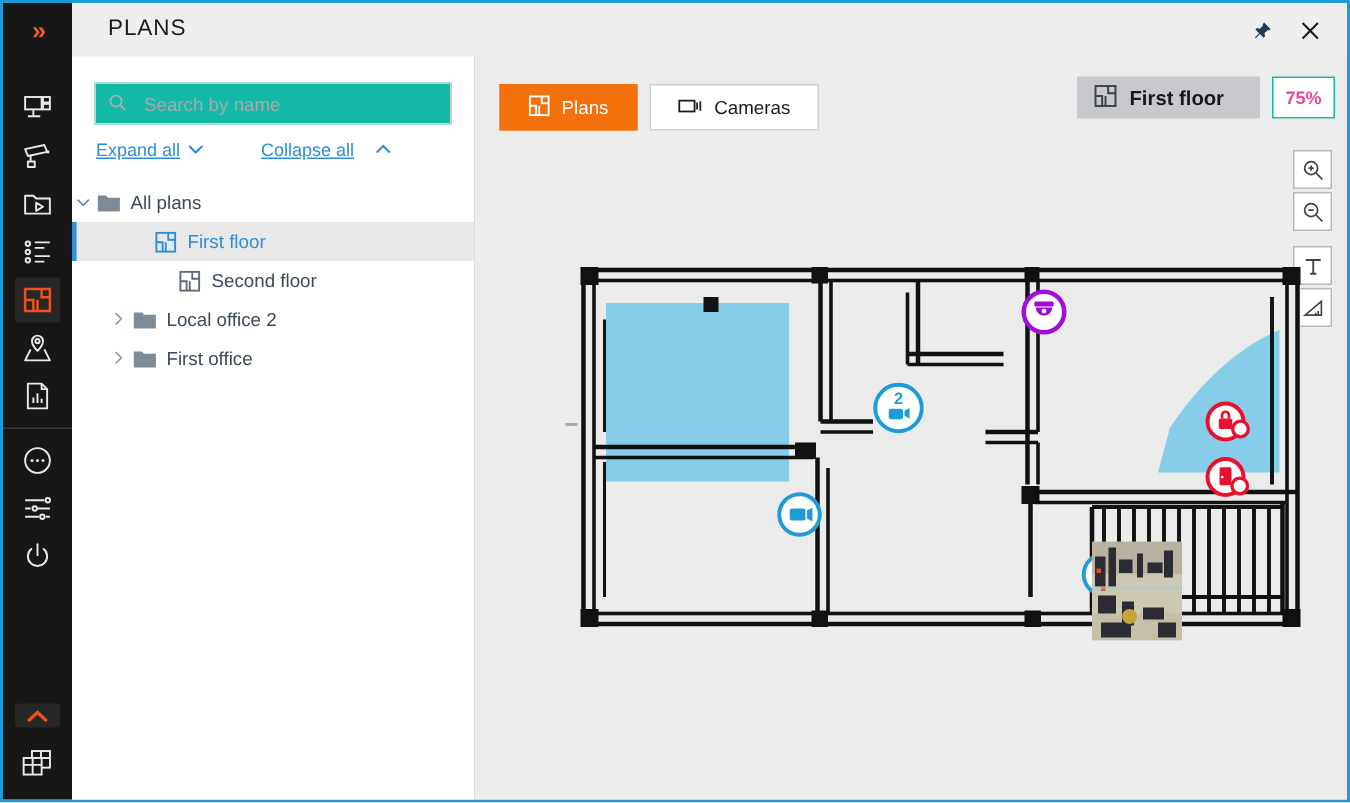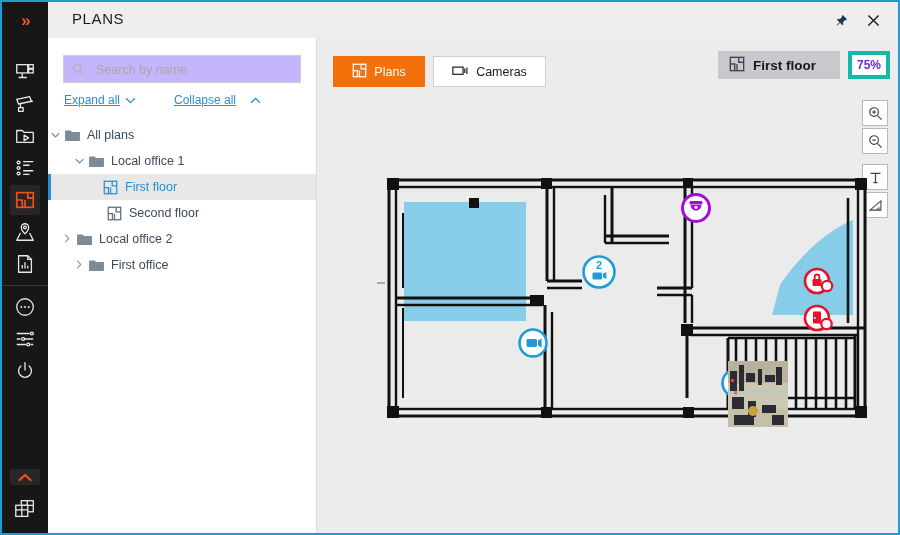--- a/index.html
+++ b/index.html
@@ -36,21 +36,21 @@
                 letter-spacing:.6px;font-weight:400;}
   .hdr-btn{position:absolute;top:7px;width:22px;height:22px;display:flex;
            align-items:center;justify-content:center;cursor:pointer;color:#1d3b55;}
   .hdr-pin{right:46px;}
   .hdr-close{right:14px;font-size:16px;color:#1c1c1c;}
 
   
   .panel{position:absolute;left:46px;top:36px;width:268px;height:495px;background:#fff;
          border-right:1px solid #dcdcdc;}
   .search-wrap{position:absolute;left:15px;top:17px;width:238px;height:28px;
-               border:1px solid #cfcfcf;background:#c4b5fd;box-sizing:border-box;}
+               border:1px solid #cfcfcf;background:#14b8a6;box-sizing:border-box;}
   .search-ico{position:absolute;left:8px;top:6px;color:#b0b0b0;}
   .search-input{position:absolute;left:30px;top:0;width:200px;height:26px;border:0;outline:0;
                 font-family:"Liberation Sans",sans-serif;font-size:12.5px;color:#333;background:transparent;}
   .search-input::placeholder{color:#a8a8a8;}
   .links{position:absolute;left:15px;top:55px;width:238px;height:18px;}
   .lnk{position:absolute;font-size:12px;color:#2a8fd4;text-decoration:underline;cursor:pointer;}
   .lnk-expand{left:1px;top:0;}
   .lnk-collapse{left:111px;top:0;}
   .lnk-ar{position:absolute;color:#2a8fd4;font-size:11px;}
   .ar-e{left:62px;top:1px;}
@@ -72,22 +72,22 @@
           align-items:center;justify-content:center;gap:7px;font-size:12.5px;cursor:pointer;
           background:#fff;border:1px solid #cfcfcf;color:#1c1c1c;}
   .tb-plans{left:16px;width:92px;background:#f4700a;border-color:#f4700a;color:#fff;}
   .tb-cams{left:116px;width:113px;}
   .tb-alarms{left:222px;width:93px;}
 
   .floor-chip{position:absolute;right:58px;top:13px;height:28px;width:122px;background:#c8c8cd;
               display:flex;align-items:center;gap:8px;padding-left:11px;box-sizing:border-box;
               font-size:13.5px;font-weight:bold;color:#15181c;cursor:pointer;}
   .zoom-chip{position:absolute;right:8px;top:13px;width:42px;height:28px;background:#fff;
-             border:4px solid #14b8a6;box-sizing:border-box;display:flex;align-items:center;
-             justify-content:center;font-size:12px;font-weight:bold;color:#6d28d9;cursor:pointer;}
+             border:1px solid #14b8a6;box-sizing:border-box;display:flex;align-items:center;
+             justify-content:center;font-size:12px;font-weight:bold;color:#ec4899;cursor:pointer;}
 
   .tool-btn{position:absolute;right:10px;width:26px;height:26px;background:#fff;border:1px solid #b9b9b9;
             box-sizing:border-box;display:flex;align-items:center;justify-content:center;cursor:pointer;}
   .t-zin{top:62px;} .t-zout{top:90px;} .t-text{top:126px;} .t-meas{top:154px;}
 
   .plan-stage{position:absolute;left:0;top:0;width:581px;height:495px;}
   .thumb{position:absolute;left:411px;top:323px;width:60px;height:66px;overflow:hidden;}
 </style>
 </head>
 <body>
@@ -253,57 +253,44 @@
             </svg>
         </span>
         <span class="tw-icon">
           <svg width="15" height="13" viewBox="0 0 16 14" fill="#7e8b96">
               <path d="M0 1.5h6l1.4 1.6H16V13H0z"></path>
             </svg>
         </span>
         <span class="tw-label">All plans</span>
       </div>
 
-      <div class="trow" style="padding-left:24px">
-        <span class="tw-arrow">
-          <svg width="9" height="6" viewBox="0 0 12 8" fill="none" stroke="#5b8fb9" stroke-width="1.6">
-              <path d="M1 1.5L6 6.5l5-5"></path>
-            </svg>
-        </span>
-        <span class="tw-icon">
-          <svg width="15" height="13" viewBox="0 0 16 14" fill="#7e8b96">
-              <path d="M0 1.5h6l1.4 1.6H16V13H0z"></path>
-            </svg>
-        </span>
-        <span class="tw-label">Local office 1</span>
-      </div>
 
       <div class="trow sel" style="padding-left:38px">
         <span class="tw-arrow"></span>
         <span class="tw-icon">
           <svg width="15" height="15" viewBox="0 0 18 18" fill="none" stroke="#2a8fd4" stroke-width="1.5">
             <rect x="1.5" y="1.5" width="15" height="15"></rect>
               <path d="M1.5 9h5v7.5M11 1.5V7h5.5M9 9v7.5"></path>
           </svg>
         </span>
         <span class="tw-label">First floor</span>
       </div>
 
-      <div class="trow" style="padding-left:42px">
+      <div class="trow" style="padding-left:54px">
         <span class="tw-arrow"></span>
         <span class="tw-icon">
           <svg width="15" height="15" viewBox="0 0 18 18" fill="none" stroke="#5f6b76" stroke-width="1.5">
             <rect x="1.5" y="1.5" width="15" height="15"></rect>
               <path d="M1.5 9h5v7.5M11 1.5V7h5.5M9 9v7.5"></path>
           </svg>
         </span>
         <span class="tw-label">Second floor</span>
       </div>
 
-      <div class="trow" style="padding-left:12px">
+      <div class="trow" style="padding-left:24px">
         <span class="tw-arrow gray">
           <svg width="6" height="9" viewBox="0 0 8 12" fill="none" stroke="#9a9a9a" stroke-width="1.5">
               <path d="M1.5 1l5 5-5 5"></path>
             </svg>
         </span>
         <span class="tw-icon">
           <svg width="15" height="13" viewBox="0 0 16 14" fill="#7e8b96">
               <path d="M0 1.5h6l1.4 1.6H16V13H0z"></path>
             </svg>
         </span>

